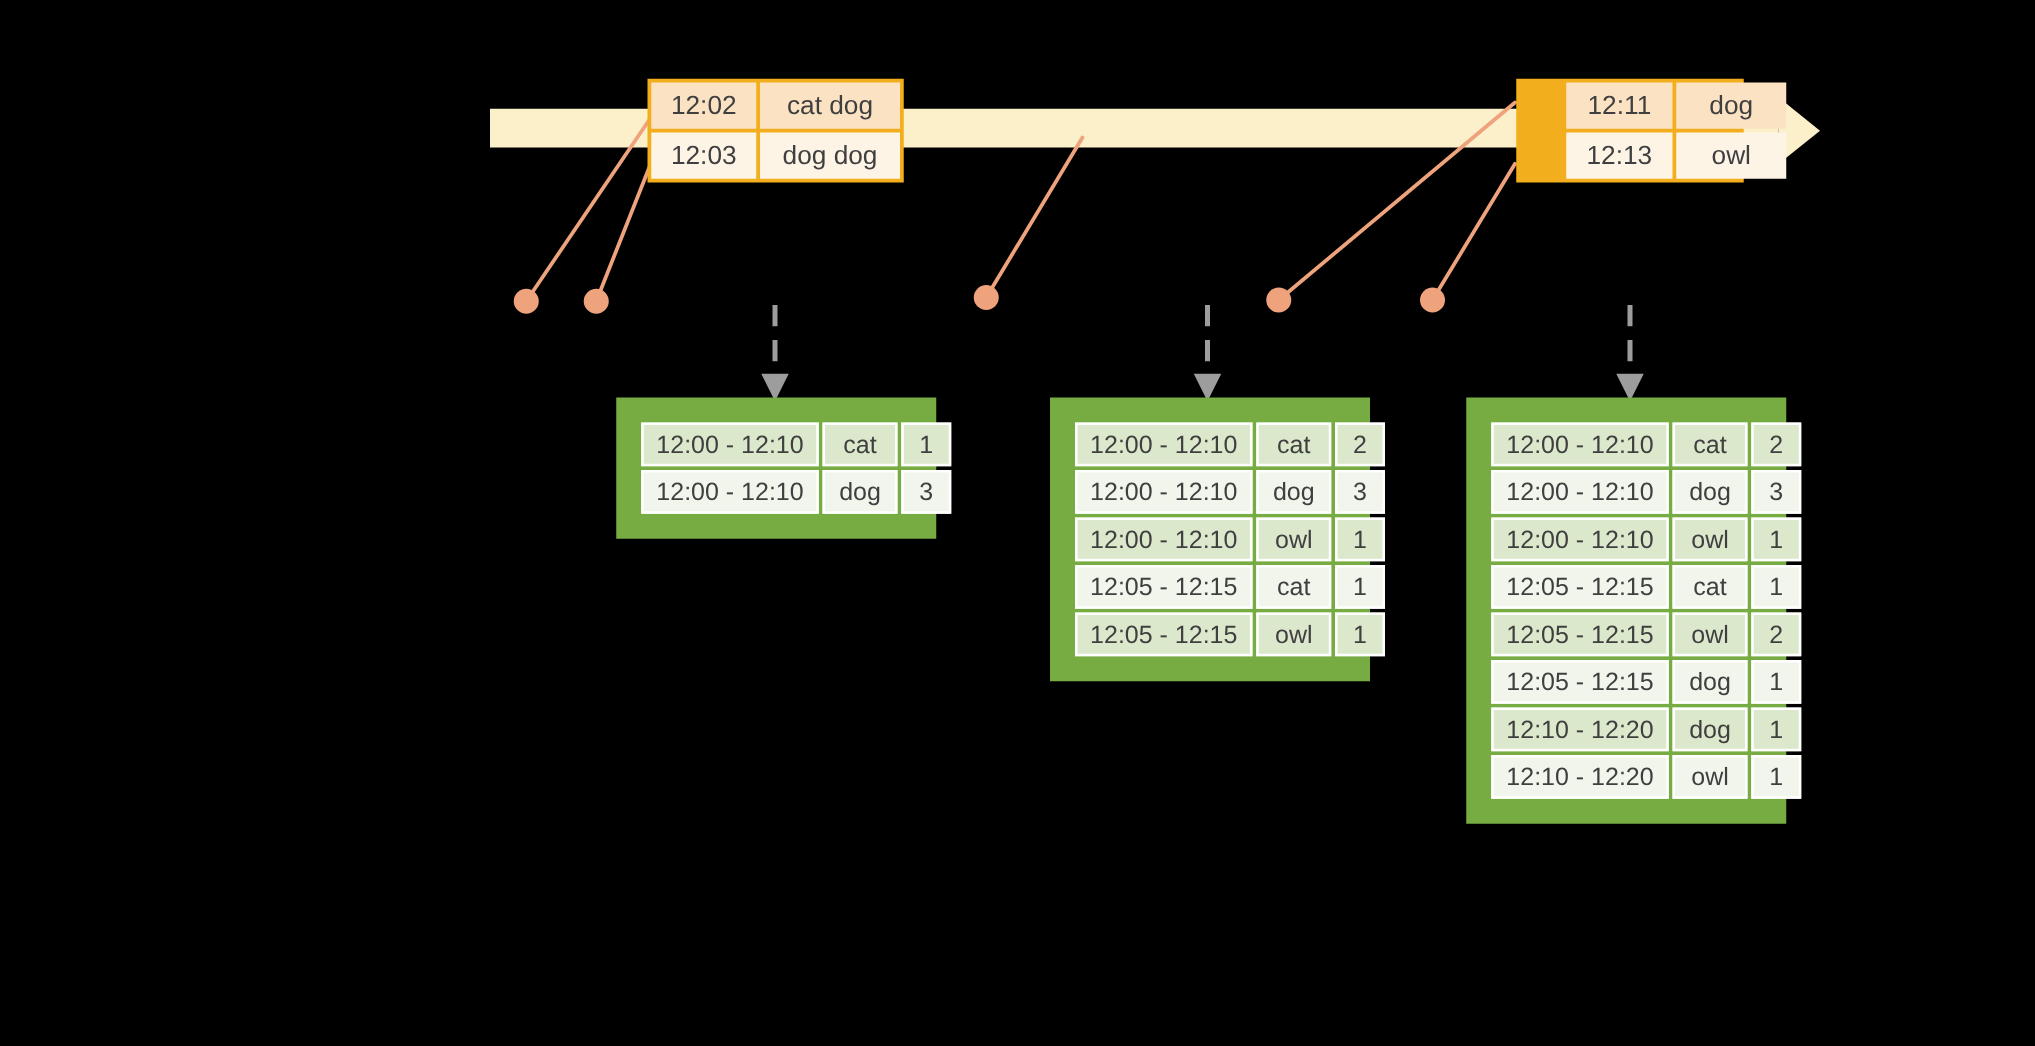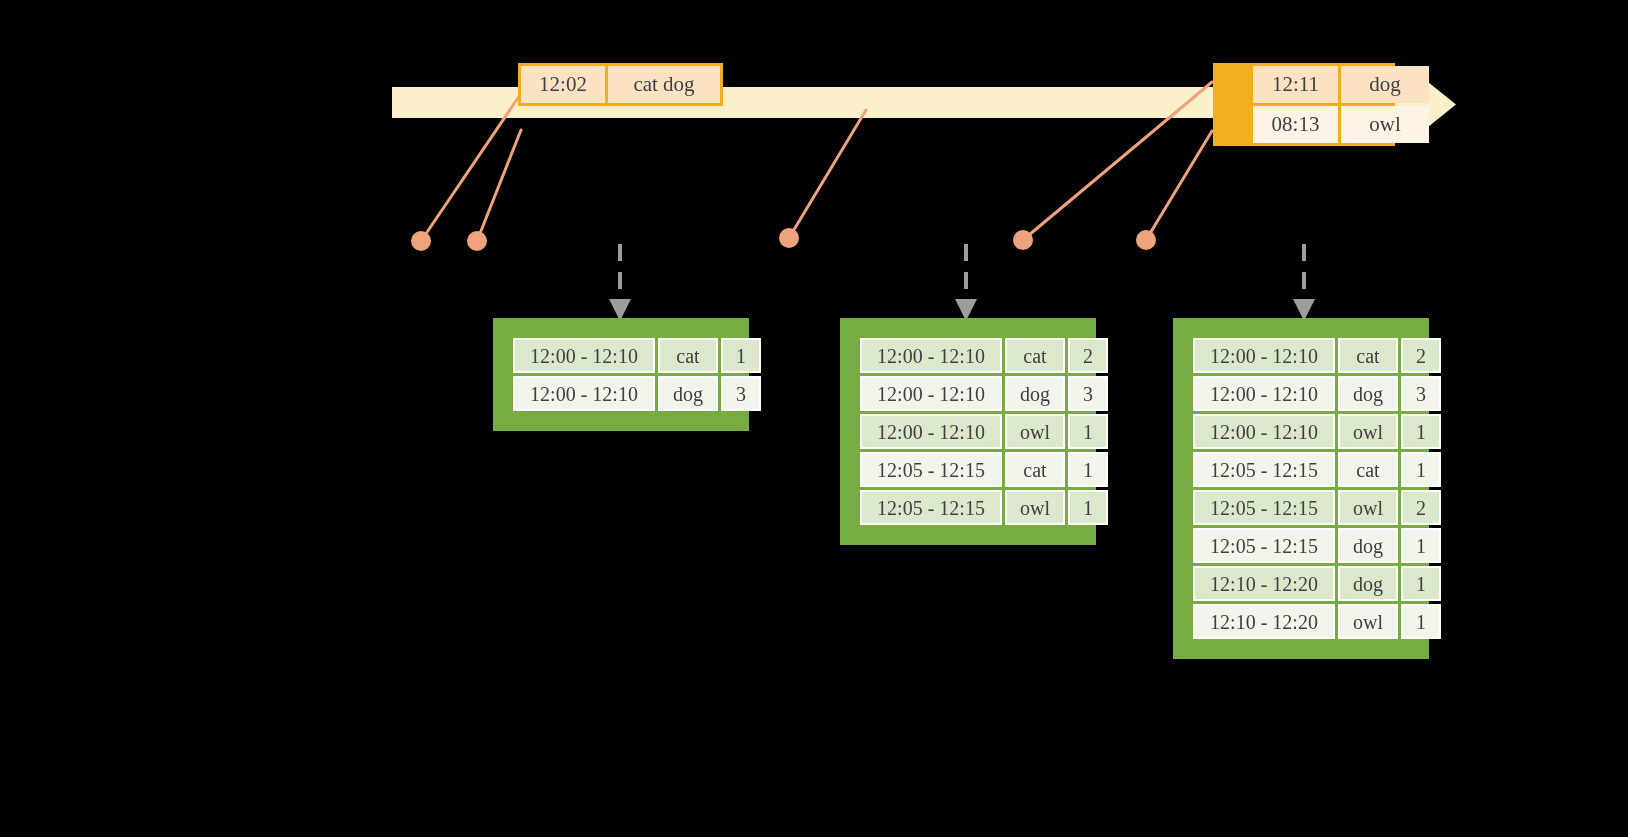--- a/index.html
+++ b/index.html
@@ -20,21 +20,20 @@
   body{
     background:var(--c-background,#000);
     font-family:"Liberation Sans", sans-serif;
     color:var(--c-text,#3f3f3f);
   }
   .canvas{
     position:relative;
     width:1511px;height:837px;
     background:var(--c-background,#000);
     overflow:hidden;
-    font-family:Liberation Serif, serif;
   }
   .layer{position:absolute;left:0;top:0;}
 
   
   .band{fill:var(--c-timeline-band,#fbf0c9);}
   .connector{stroke:var(--c-event-dot,#efa37c);stroke-width:3;stroke-linecap:round;}
   .dot{fill:var(--c-event-dot,#efa37c);}
   .trig-stem{stroke:var(--c-trigger-arrow,#9d9d9d);stroke-width:4;stroke-dasharray:17 11;}
   .trig-head{fill:var(--c-trigger-arrow,#9d9d9d);}
 
@@ -117,30 +116,34 @@
       <line class="trig-stem" x1="1304" y1="244" x2="1304" y2="301"></line>
       <polygon class="trig-head" points="1293,299 1315,299 1304,321"></polygon>
     </g>
   </svg>
 
   <div id="etable-1" class="etable et1">
     <div class="erow">
       <div class="ecell">12:02</div>
       <div class="ecell">cat dog</div>
     </div>
+    <div class="erow">
+      <div class="ecell">12:03</div>
+      <div class="ecell">dog dog</div>
+    </div>
   </div>
 
 
   <div id="etable-3" class="etable et3">
     <div class="erow">
       <div class="ecell">12:11</div>
       <div class="ecell">dog</div>
     </div>
     <div class="erow">
-      <div class="ecell">08:13</div>
+      <div class="ecell">12:13</div>
       <div class="ecell">owl</div>
     </div>
   </div>
 
   <div id="gtable-1" class="gtable">
     <div class="grow">
       <div class="gcell">12:00 - 12:10</div>
       <div class="gcell">cat</div>
       <div class="gcell">1</div>
     </div>

